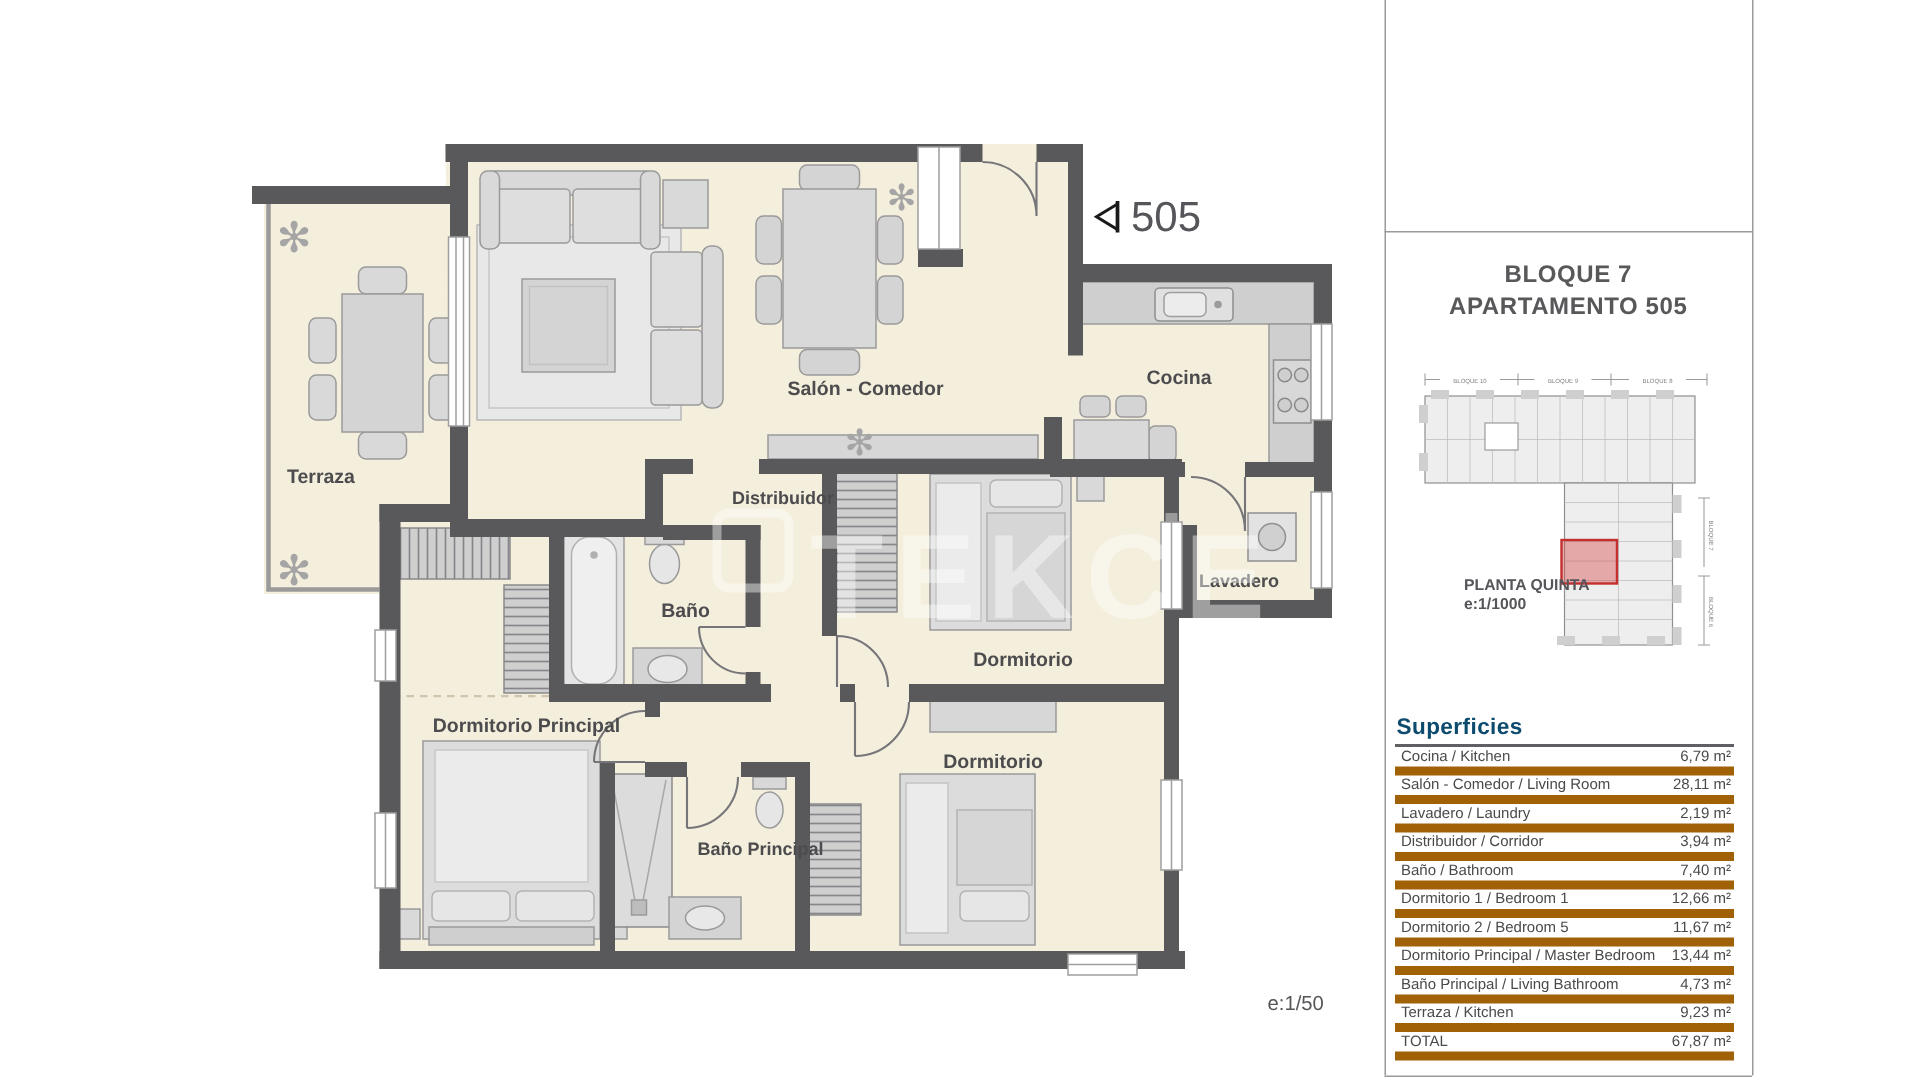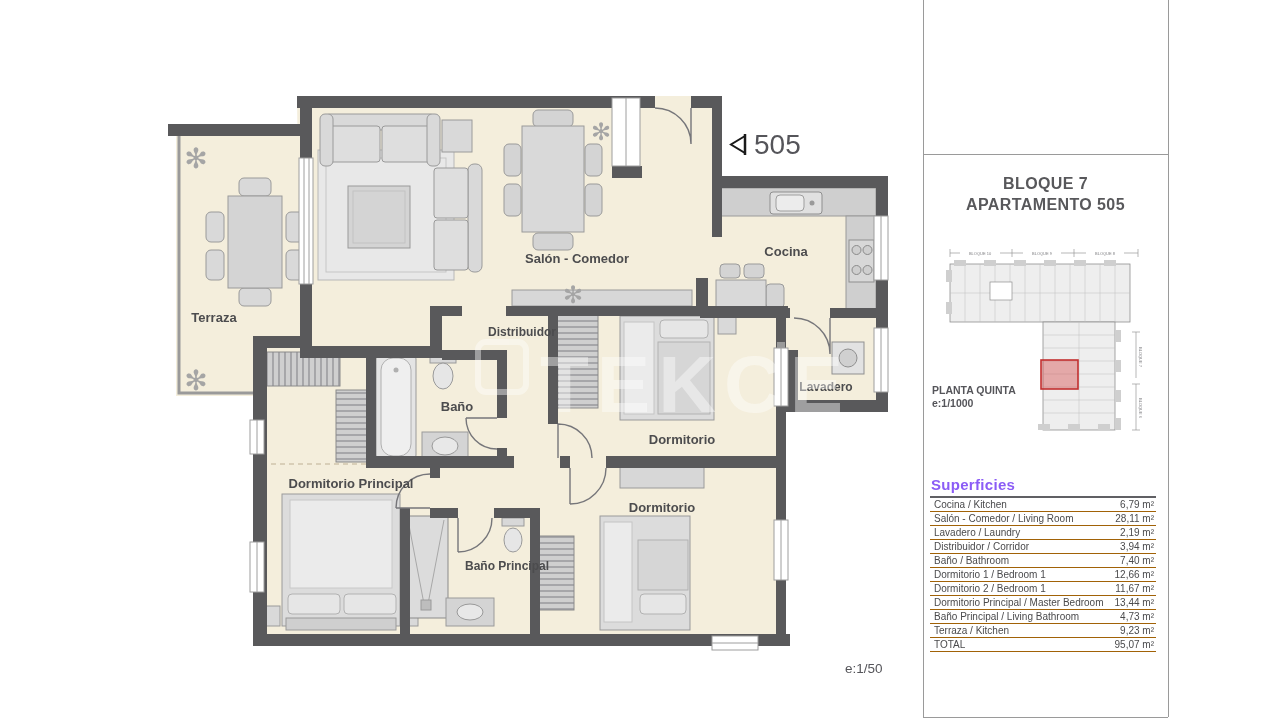--- a/index.html
+++ b/index.html
@@ -14,28 +14,28 @@
   .watermark{opacity:.42;pointer-events:none;}
   .wm-text{font-size:80px;font-weight:700;fill:#ffffff;letter-spacing:8px;}
 
   
   .vline,.hline{position:absolute;background:#9a9a9a;}
   .vline{width:1px;} .hline{height:1px;}
 
   .sb-title{position:absolute;left:923px;top:174px;width:245px;text-align:center;
             font-size:16px;font-weight:700;color:#58585b;line-height:1.3;letter-spacing:.4px;}
   .mini-wrap{position:absolute;left:938px;top:240px;}
-  .mini-caption{position:absolute;left:932px;top:384px;font-weight:700;color:#55555a;
+  .mini-caption{position:absolute;left:976px;top:384px;font-weight:700;color:#55555a;
                 font-size:10.5px;line-height:1.25;}
   .sup-table{position:absolute;left:930px;top:476px;width:226px;}
-  .sup-head{font-size:15px;font-weight:700;color:#8b5cf6;letter-spacing:.3px;
+  .sup-head{font-size:15px;font-weight:700;color:#0c4a6e;letter-spacing:.3px;
             border-bottom:2px solid #606064;padding:0 0 3px 1px;}
   .sup-row{display:flex;justify-content:space-between;align-items:flex-end;
            font-size:10px;color:#4a4a4c;height:13.4px;box-sizing:border-box;
-           border-bottom:1px solid #a16207;padding:12px 2px 1px 4px;}
+           border-bottom:6px solid #a16207;padding:12px 2px 1px 4px;}
   .sup-row .v{white-space:nowrap;}
   .mini-lbl{font-size:4px;fill:#808084;}
 </style>
 </head>
 <body>
 
 <div class="stage">
 
   <svg class="plan-svg" width="920" height="720" viewBox="0 0 920 720">
     <defs>
@@ -390,39 +390,39 @@
       <span class="l">Baño / Bathroom</span>
       <span class="v">7,40 m²</span>
     </div>
 
     <div class="sup-row">
       <span class="l">Dormitorio 1 / Bedroom 1</span>
       <span class="v">12,66 m²</span>
     </div>
 
     <div class="sup-row">
-      <span class="l">Dormitorio 2 / Bedroom 1</span>
+      <span class="l">Dormitorio 2 / Bedroom 5</span>
       <span class="v">11,67 m²</span>
     </div>
 
     <div class="sup-row">
       <span class="l">Dormitorio Principal / Master Bedroom</span>
       <span class="v">13,44 m²</span>
     </div>
 
     <div class="sup-row">
       <span class="l">Baño Principal / Living Bathroom</span>
       <span class="v">4,73 m²</span>
     </div>
 
     <div class="sup-row">
       <span class="l">Terraza / Kitchen</span>
       <span class="v">9,23 m²</span>
     </div>
 
     <div class="sup-row">
       <span class="l">TOTAL</span>
-      <span class="v">95,07 m²</span>
+      <span class="v">67,87 m²</span>
     </div>
   </div>
   </div>
 
 </div>
 
 </body></html>

